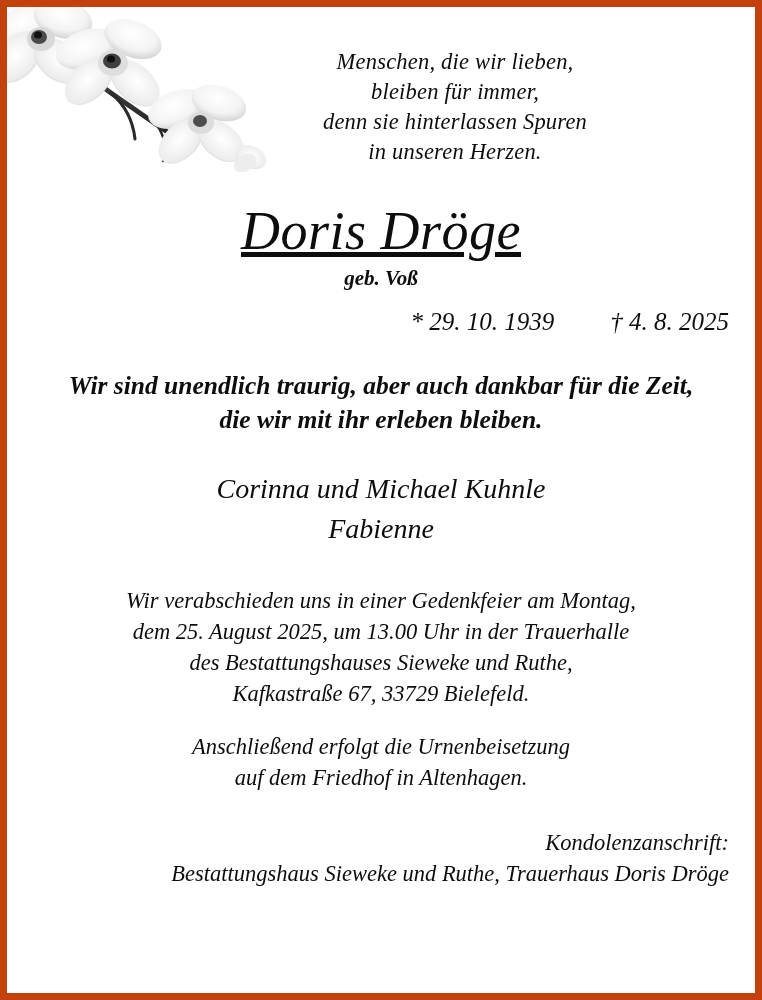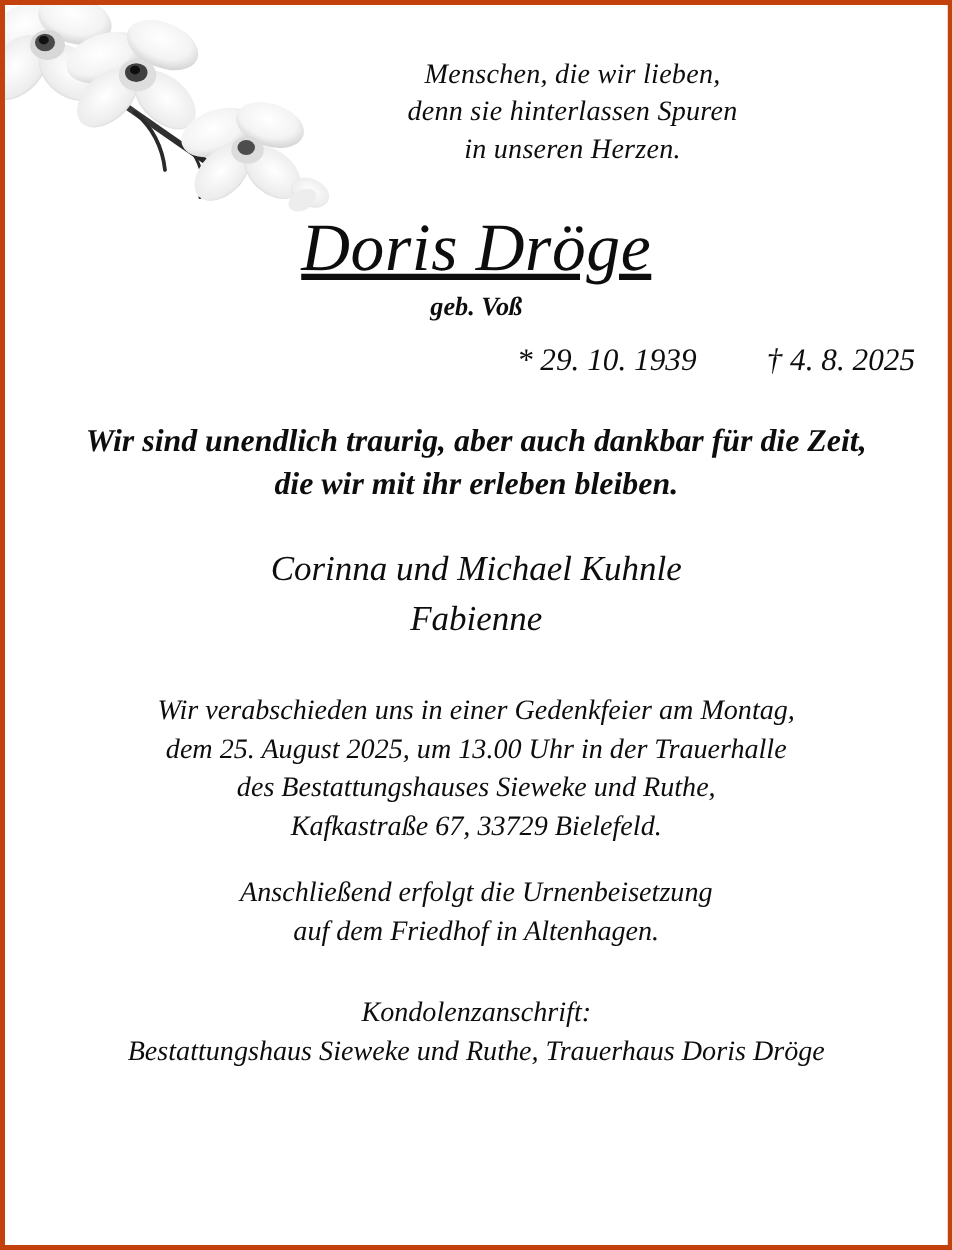--- a/index.html
+++ b/index.html
@@ -13,21 +13,21 @@
     font-family: "Liberation Serif", serif;
     color: #0d0d0d;
     overflow: hidden;
   }
   .page {
     position: relative;
     width: 762px;
     height: 1000px;
     box-sizing: border-box;
     background: #ffffff;
-    border: 4px solid #c2410c;
+    border: 7px solid #c2410c;
   }
   .inner {
     position: relative;
     width: 100%;
     height: 100%;
     background: #ffffff;
     box-sizing: border-box;
     padding: 26px 26px 18px 26px;
     text-align: center;
     overflow: hidden;
@@ -108,20 +108,21 @@
     margin-top: 22px;
     font-style: italic;
     font-size: 22.5px;
     line-height: 31px;
   }
   .condolence {
     margin-top: 34px;
     font-style: italic;
     font-size: 22.5px;
     line-height: 31px;
+    text-align: right;
   }
   .nowrap { white-space: nowrap; }
 </style>
 </head>
 <body>
 
 <div class="page">
   <div class="inner">
 
     <div class="orchid">
@@ -178,20 +179,21 @@
 
         <g transform="translate(244,150)">
           <ellipse cx="0" cy="0" rx="16" ry="11" fill="url(#pet2)" transform="rotate(24)"></ellipse>
           <ellipse cx="-6" cy="6" rx="12" ry="8" fill="#ededed" transform="rotate(-30 -6 6)"></ellipse>
         </g>
       </svg>
     </div>
 
     <div class="verse">
       <div>Menschen, die wir lieben,</div>
+      <div>bleiben für immer,</div>
       <div>denn sie hinterlassen Spuren</div>
       <div>in unseren Herzen.</div>
     </div>
 
     <div class="name">Doris Dröge</div>
     <div class="maiden">geb. Voß</div>
 
     <div class="dates">
       <span>* 29. 10. 1939</span><span class="gap"></span><span>† 4. 8. 2025</span>
     </div>

